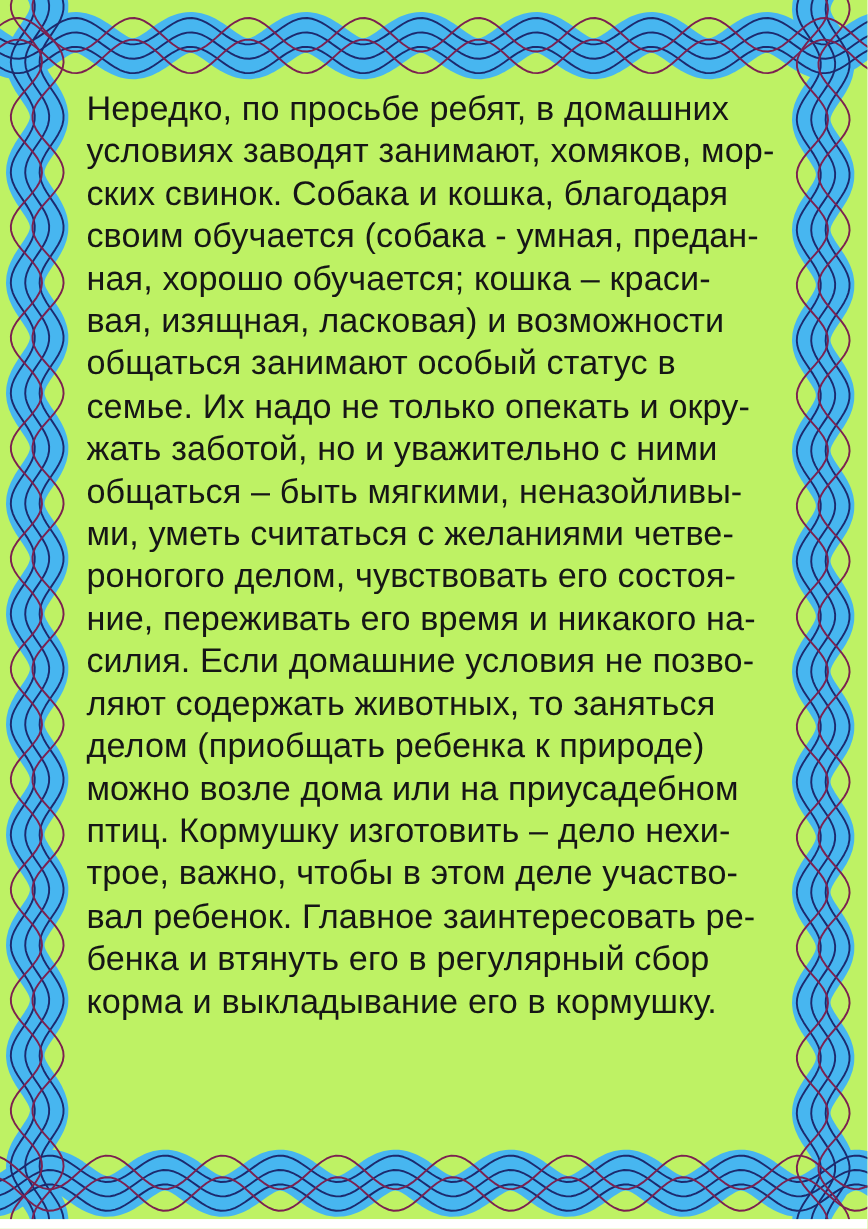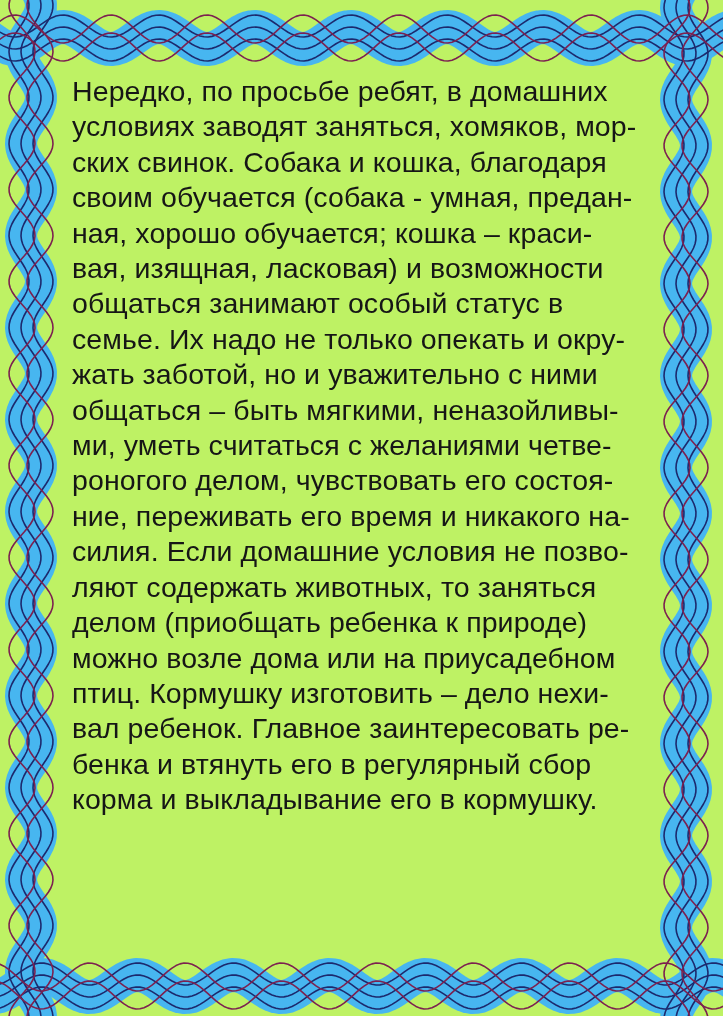--- a/index.html
+++ b/index.html
@@ -63,35 +63,36 @@
       <path d="M-40,985.11 L-36,981.88 L-32,978.32 L-28,974.67 L-24,971.17 L-20,968.08 L-16,965.59 L-12,963.88 L-8,963.06 L-4,963.20 L0,964.27 L4,966.21 L8,968.89 L12,972.12 L16,975.68 L20,979.33 L24,982.83 L28,985.92 L32,988.41 L36,990.12 L40,990.94 L44,990.80 L48,989.73 L52,987.79 L56,985.11 L60,981.88 L64,978.32 L68,974.67 L72,971.17 L76,968.08 L80,965.59 L84,963.88 L88,963.06 L92,963.20 L96,964.27 L100,966.21 L104,968.89 L108,972.12 L112,975.68 L116,979.33 L120,982.83 L124,985.92 L128,988.41 L132,990.12 L136,990.94 L140,990.80 L144,989.73 L148,987.79 L152,985.11 L156,981.88 L160,978.32 L164,974.67 L168,971.17 L172,968.08 L176,965.59 L180,963.88 L184,963.06 L188,963.20 L192,964.27 L196,966.21 L200,968.89 L204,972.12 L208,975.68 L212,979.33 L216,982.83 L220,985.92 L224,988.41 L228,990.12 L232,990.94 L236,990.80 L240,989.73 L244,987.79 L248,985.11 L252,981.88 L256,978.32 L260,974.67 L264,971.17 L268,968.08 L272,965.59 L276,963.88 L280,963.06 L284,963.20 L288,964.27 L292,966.21 L296,968.89 L300,972.12 L304,975.68 L308,979.33 L312,982.83 L316,985.92 L320,988.41 L324,990.12 L328,990.94 L332,990.80 L336,989.73 L340,987.79 L344,985.11 L348,981.88 L352,978.32 L356,974.67 L360,971.17 L364,968.08 L368,965.59 L372,963.88 L376,963.06 L380,963.20 L384,964.27 L388,966.21 L392,968.89 L396,972.12 L400,975.68 L404,979.33 L408,982.83 L412,985.92 L416,988.41 L420,990.12 L424,990.94 L428,990.80 L432,989.73 L436,987.79 L440,985.11 L444,981.88 L448,978.32 L452,974.67 L456,971.17 L460,968.08 L464,965.59 L468,963.88 L472,963.06 L476,963.20 L480,964.27 L484,966.21 L488,968.89 L492,972.12 L496,975.68 L500,979.33 L504,982.83 L508,985.92 L512,988.41 L516,990.12 L520,990.94 L524,990.80 L528,989.73 L532,987.79 L536,985.11 L540,981.88 L544,978.32 L548,974.67 L552,971.17 L556,968.08 L560,965.59 L564,963.88 L568,963.06 L572,963.20 L576,964.27 L580,966.21 L584,968.89 L588,972.12 L592,975.68 L596,979.33 L600,982.83 L604,985.92 L608,988.41 L612,990.12 L616,990.94 L620,990.80 L624,989.73 L628,987.79 L632,985.11 L636,981.88 L640,978.32 L644,974.67 L648,971.17 L652,968.08 L656,965.59 L660,963.88 L664,963.06 L668,963.20 L672,964.27 L676,966.21 L680,968.89 L684,972.12 L688,975.68 L692,979.33 L696,982.83 L700,985.92 L704,988.41 L708,990.12 L712,990.94 L716,990.80 L720,989.73 L724,987.79 L728,985.11 L732,981.88 L736,978.32 L740,974.67 L744,971.17 L748,968.08 L752,965.59 L756,963.88 L760,963.06" fill="none" stroke="#7c2150" stroke-width="1.6" stroke-linejoin="round"></path>
       <path d="M-40,1003.11 L-36,999.88 L-32,996.32 L-28,992.67 L-24,989.17 L-20,986.08 L-16,983.59 L-12,981.88 L-8,981.06 L-4,981.20 L0,982.27 L4,984.21 L8,986.89 L12,990.12 L16,993.68 L20,997.33 L24,1000.83 L28,1003.92 L32,1006.41 L36,1008.12 L40,1008.94 L44,1008.80 L48,1007.73 L52,1005.79 L56,1003.11 L60,999.88 L64,996.32 L68,992.67 L72,989.17 L76,986.08 L80,983.59 L84,981.88 L88,981.06 L92,981.20 L96,982.27 L100,984.21 L104,986.89 L108,990.12 L112,993.68 L116,997.33 L120,1000.83 L124,1003.92 L128,1006.41 L132,1008.12 L136,1008.94 L140,1008.80 L144,1007.73 L148,1005.79 L152,1003.11 L156,999.88 L160,996.32 L164,992.67 L168,989.17 L172,986.08 L176,983.59 L180,981.88 L184,981.06 L188,981.20 L192,982.27 L196,984.21 L200,986.89 L204,990.12 L208,993.68 L212,997.33 L216,1000.83 L220,1003.92 L224,1006.41 L228,1008.12 L232,1008.94 L236,1008.80 L240,1007.73 L244,1005.79 L248,1003.11 L252,999.88 L256,996.32 L260,992.67 L264,989.17 L268,986.08 L272,983.59 L276,981.88 L280,981.06 L284,981.20 L288,982.27 L292,984.21 L296,986.89 L300,990.12 L304,993.68 L308,997.33 L312,1000.83 L316,1003.92 L320,1006.41 L324,1008.12 L328,1008.94 L332,1008.80 L336,1007.73 L340,1005.79 L344,1003.11 L348,999.88 L352,996.32 L356,992.67 L360,989.17 L364,986.08 L368,983.59 L372,981.88 L376,981.06 L380,981.20 L384,982.27 L388,984.21 L392,986.89 L396,990.12 L400,993.68 L404,997.33 L408,1000.83 L412,1003.92 L416,1006.41 L420,1008.12 L424,1008.94 L428,1008.80 L432,1007.73 L436,1005.79 L440,1003.11 L444,999.88 L448,996.32 L452,992.67 L456,989.17 L460,986.08 L464,983.59 L468,981.88 L472,981.06 L476,981.20 L480,982.27 L484,984.21 L488,986.89 L492,990.12 L496,993.68 L500,997.33 L504,1000.83 L508,1003.92 L512,1006.41 L516,1008.12 L520,1008.94 L524,1008.80 L528,1007.73 L532,1005.79 L536,1003.11 L540,999.88 L544,996.32 L548,992.67 L552,989.17 L556,986.08 L560,983.59 L564,981.88 L568,981.06 L572,981.20 L576,982.27 L580,984.21 L584,986.89 L588,990.12 L592,993.68 L596,997.33 L600,1000.83 L604,1003.92 L608,1006.41 L612,1008.12 L616,1008.94 L620,1008.80 L624,1007.73 L628,1005.79 L632,1003.11 L636,999.88 L640,996.32 L644,992.67 L648,989.17 L652,986.08 L656,983.59 L660,981.88 L664,981.06 L668,981.20 L672,982.27 L676,984.21 L680,986.89 L684,990.12 L688,993.68 L692,997.33 L696,1000.83 L700,1003.92 L704,1006.41 L708,1008.12 L712,1008.94 L716,1008.80 L720,1007.73 L724,1005.79 L728,1003.11 L732,999.88 L736,996.32 L740,992.67 L744,989.17 L748,986.08 L752,983.59 L756,981.88 L760,981.06" fill="none" stroke="#7c2150" stroke-width="1.6" stroke-linejoin="round"></path>
       <path d="M34.99,-40 L34.37,-36 L32.84,-32 L30.50,-28 L27.53,-24 L24.15,-20 L20.61,-16 L17.17,-12 L14.09,-8 L11.60,-4 L9.88,0 L9.06,4 L9.20,8 L10.29,12 L12.24,16 L14.92,20 L18.13,24 L21.62,28 L25.14,32 L28.43,36 L31.24,40 L33.36,44 L34.65,48 L34.99,52 L34.37,56 L32.84,60 L30.50,64 L27.53,68 L24.15,72 L20.61,76 L17.17,80 L14.09,84 L11.60,88 L9.88,92 L9.06,96 L9.20,100 L10.29,104 L12.24,108 L14.92,112 L18.13,116 L21.62,120 L25.14,124 L28.43,128 L31.24,132 L33.36,136 L34.65,140 L34.99,144 L34.37,148 L32.84,152 L30.50,156 L27.53,160 L24.15,164 L20.61,168 L17.17,172 L14.09,176 L11.60,180 L9.88,184 L9.06,188 L9.20,192 L10.29,196 L12.24,200 L14.92,204 L18.13,208 L21.62,212 L25.14,216 L28.43,220 L31.24,224 L33.36,228 L34.65,232 L34.99,236 L34.37,240 L32.84,244 L30.50,248 L27.53,252 L24.15,256 L20.61,260 L17.17,264 L14.09,268 L11.60,272 L9.88,276 L9.06,280 L9.20,284 L10.29,288 L12.24,292 L14.92,296 L18.13,300 L21.62,304 L25.14,308 L28.43,312 L31.24,316 L33.36,320 L34.65,324 L34.99,328 L34.37,332 L32.84,336 L30.50,340 L27.53,344 L24.15,348 L20.61,352 L17.17,356 L14.09,360 L11.60,364 L9.88,368 L9.06,372 L9.20,376 L10.29,380 L12.24,384 L14.92,388 L18.13,392 L21.62,396 L25.14,400 L28.43,404 L31.24,408 L33.36,412 L34.65,416 L34.99,420 L34.37,424 L32.84,428 L30.50,432 L27.53,436 L24.15,440 L20.61,444 L17.17,448 L14.09,452 L11.60,456 L9.88,460 L9.06,464 L9.20,468 L10.29,472 L12.24,476 L14.92,480 L18.13,484 L21.62,488 L25.14,492 L28.43,496 L31.24,500 L33.36,504 L34.65,508 L34.99,512 L34.37,516 L32.84,520 L30.50,524 L27.53,528 L24.15,532 L20.61,536 L17.17,540 L14.09,544 L11.60,548 L9.88,552 L9.06,556 L9.20,560 L10.29,564 L12.24,568 L14.92,572 L18.13,576 L21.62,580 L25.14,584 L28.43,588 L31.24,592 L33.36,596 L34.65,600 L34.99,604 L34.37,608 L32.84,612 L30.50,616 L27.53,620 L24.15,624 L20.61,628 L17.17,632 L14.09,636 L11.60,640 L9.88,644 L9.06,648 L9.20,652 L10.29,656 L12.24,660 L14.92,664 L18.13,668 L21.62,672 L25.14,676 L28.43,680 L31.24,684 L33.36,688 L34.65,692 L34.99,696 L34.37,700 L32.84,704 L30.50,708 L27.53,712 L24.15,716 L20.61,720 L17.17,724 L14.09,728 L11.60,732 L9.88,736 L9.06,740 L9.20,744 L10.29,748 L12.24,752 L14.92,756 L18.13,760 L21.62,764 L25.14,768 L28.43,772 L31.24,776 L33.36,780 L34.65,784 L34.99,788 L34.37,792 L32.84,796 L30.50,800 L27.53,804 L24.15,808 L20.61,812 L17.17,816 L14.09,820 L11.60,824 L9.88,828 L9.06,832 L9.20,836 L10.29,840 L12.24,844 L14.92,848 L18.13,852 L21.62,856 L25.14,860 L28.43,864 L31.24,868 L33.36,872 L34.65,876 L34.99,880 L34.37,884 L32.84,888 L30.50,892 L27.53,896 L24.15,900 L20.61,904 L17.17,908 L14.09,912 L11.60,916 L9.88,920 L9.06,924 L9.20,928 L10.29,932 L12.24,936 L14.92,940 L18.13,944 L21.62,948 L25.14,952 L28.43,956 L31.24,960 L33.36,964 L34.65,968 L34.99,972 L34.37,976 L32.84,980 L30.50,984 L27.53,988 L24.15,992 L20.61,996 L17.17,1000 L14.09,1004 L11.60,1008 L9.88,1012 L9.06,1016 L9.20,1020 L10.29,1024 L12.24,1028 L14.92,1032 L18.13,1036 L21.62,1040 L25.14,1044 L28.43,1048 L31.24,1052 L33.36,1056 L34.65,1060 L34.99,1064" fill="none" stroke="#7c2150" stroke-width="1.6" stroke-linejoin="round"></path>
       <path d="M52.99,-40 L52.37,-36 L50.84,-32 L48.50,-28 L45.53,-24 L42.15,-20 L38.61,-16 L35.17,-12 L32.09,-8 L29.60,-4 L27.88,0 L27.06,4 L27.20,8 L28.29,12 L30.24,16 L32.92,20 L36.13,24 L39.62,28 L43.14,32 L46.43,36 L49.24,40 L51.36,44 L52.65,48 L52.99,52 L52.37,56 L50.84,60 L48.50,64 L45.53,68 L42.15,72 L38.61,76 L35.17,80 L32.09,84 L29.60,88 L27.88,92 L27.06,96 L27.20,100 L28.29,104 L30.24,108 L32.92,112 L36.13,116 L39.62,120 L43.14,124 L46.43,128 L49.24,132 L51.36,136 L52.65,140 L52.99,144 L52.37,148 L50.84,152 L48.50,156 L45.53,160 L42.15,164 L38.61,168 L35.17,172 L32.09,176 L29.60,180 L27.88,184 L27.06,188 L27.20,192 L28.29,196 L30.24,200 L32.92,204 L36.13,208 L39.62,212 L43.14,216 L46.43,220 L49.24,224 L51.36,228 L52.65,232 L52.99,236 L52.37,240 L50.84,244 L48.50,248 L45.53,252 L42.15,256 L38.61,260 L35.17,264 L32.09,268 L29.60,272 L27.88,276 L27.06,280 L27.20,284 L28.29,288 L30.24,292 L32.92,296 L36.13,300 L39.62,304 L43.14,308 L46.43,312 L49.24,316 L51.36,320 L52.65,324 L52.99,328 L52.37,332 L50.84,336 L48.50,340 L45.53,344 L42.15,348 L38.61,352 L35.17,356 L32.09,360 L29.60,364 L27.88,368 L27.06,372 L27.20,376 L28.29,380 L30.24,384 L32.92,388 L36.13,392 L39.62,396 L43.14,400 L46.43,404 L49.24,408 L51.36,412 L52.65,416 L52.99,420 L52.37,424 L50.84,428 L48.50,432 L45.53,436 L42.15,440 L38.61,444 L35.17,448 L32.09,452 L29.60,456 L27.88,460 L27.06,464 L27.20,468 L28.29,472 L30.24,476 L32.92,480 L36.13,484 L39.62,488 L43.14,492 L46.43,496 L49.24,500 L51.36,504 L52.65,508 L52.99,512 L52.37,516 L50.84,520 L48.50,524 L45.53,528 L42.15,532 L38.61,536 L35.17,540 L32.09,544 L29.60,548 L27.88,552 L27.06,556 L27.20,560 L28.29,564 L30.24,568 L32.92,572 L36.13,576 L39.62,580 L43.14,584 L46.43,588 L49.24,592 L51.36,596 L52.65,600 L52.99,604 L52.37,608 L50.84,612 L48.50,616 L45.53,620 L42.15,624 L38.61,628 L35.17,632 L32.09,636 L29.60,640 L27.88,644 L27.06,648 L27.20,652 L28.29,656 L30.24,660 L32.92,664 L36.13,668 L39.62,672 L43.14,676 L46.43,680 L49.24,684 L51.36,688 L52.65,692 L52.99,696 L52.37,700 L50.84,704 L48.50,708 L45.53,712 L42.15,716 L38.61,720 L35.17,724 L32.09,728 L29.60,732 L27.88,736 L27.06,740 L27.20,744 L28.29,748 L30.24,752 L32.92,756 L36.13,760 L39.62,764 L43.14,768 L46.43,772 L49.24,776 L51.36,780 L52.65,784 L52.99,788 L52.37,792 L50.84,796 L48.50,800 L45.53,804 L42.15,808 L38.61,812 L35.17,816 L32.09,820 L29.60,824 L27.88,828 L27.06,832 L27.20,836 L28.29,840 L30.24,844 L32.92,848 L36.13,852 L39.62,856 L43.14,860 L46.43,864 L49.24,868 L51.36,872 L52.65,876 L52.99,880 L52.37,884 L50.84,888 L48.50,892 L45.53,896 L42.15,900 L38.61,904 L35.17,908 L32.09,912 L29.60,916 L27.88,920 L27.06,924 L27.20,928 L28.29,932 L30.24,936 L32.92,940 L36.13,944 L39.62,948 L43.14,952 L46.43,956 L49.24,960 L51.36,964 L52.65,968 L52.99,972 L52.37,976 L50.84,980 L48.50,984 L45.53,988 L42.15,992 L38.61,996 L35.17,1000 L32.09,1004 L29.60,1008 L27.88,1012 L27.06,1016 L27.20,1020 L28.29,1024 L30.24,1028 L32.92,1032 L36.13,1036 L39.62,1040 L43.14,1044 L46.43,1048 L49.24,1052 L51.36,1056 L52.65,1060 L52.99,1064" fill="none" stroke="#7c2150" stroke-width="1.6" stroke-linejoin="round"></path>
       <path d="M664.07,-40 L664.19,-36 L665.26,-32 L667.20,-28 L669.87,-24 L673.07,-20 L676.55,-16 L680.08,-12 L683.37,-8 L686.19,-4 L688.33,0 L689.63,4 L689.99,8 L689.39,12 L687.87,16 L685.55,20 L682.59,24 L679.21,28 L675.67,32 L672.23,36 L669.15,40 L666.64,44 L664.91,48 L664.07,52 L664.19,56 L665.26,60 L667.20,64 L669.87,68 L673.07,72 L676.55,76 L680.08,80 L683.37,84 L686.19,88 L688.33,92 L689.63,96 L689.99,100 L689.39,104 L687.87,108 L685.55,112 L682.59,116 L679.21,120 L675.67,124 L672.23,128 L669.15,132 L666.64,136 L664.91,140 L664.07,144 L664.19,148 L665.26,152 L667.20,156 L669.87,160 L673.07,164 L676.55,168 L680.08,172 L683.37,176 L686.19,180 L688.33,184 L689.63,188 L689.99,192 L689.39,196 L687.87,200 L685.55,204 L682.59,208 L679.21,212 L675.67,216 L672.23,220 L669.15,224 L666.64,228 L664.91,232 L664.07,236 L664.19,240 L665.26,244 L667.20,248 L669.87,252 L673.07,256 L676.55,260 L680.08,264 L683.37,268 L686.19,272 L688.33,276 L689.63,280 L689.99,284 L689.39,288 L687.87,292 L685.55,296 L682.59,300 L679.21,304 L675.67,308 L672.23,312 L669.15,316 L666.64,320 L664.91,324 L664.07,328 L664.19,332 L665.26,336 L667.20,340 L669.87,344 L673.07,348 L676.55,352 L680.08,356 L683.37,360 L686.19,364 L688.33,368 L689.63,372 L689.99,376 L689.39,380 L687.87,384 L685.55,388 L682.59,392 L679.21,396 L675.67,400 L672.23,404 L669.15,408 L666.64,412 L664.91,416 L664.07,420 L664.19,424 L665.26,428 L667.20,432 L669.87,436 L673.07,440 L676.55,444 L680.08,448 L683.37,452 L686.19,456 L688.33,460 L689.63,464 L689.99,468 L689.39,472 L687.87,476 L685.55,480 L682.59,484 L679.21,488 L675.67,492 L672.23,496 L669.15,500 L666.64,504 L664.91,508 L664.07,512 L664.19,516 L665.26,520 L667.20,524 L669.87,528 L673.07,532 L676.55,536 L680.08,540 L683.37,544 L686.19,548 L688.33,552 L689.63,556 L689.99,560 L689.39,564 L687.87,568 L685.55,572 L682.59,576 L679.21,580 L675.67,584 L672.23,588 L669.15,592 L666.64,596 L664.91,600 L664.07,604 L664.19,608 L665.26,612 L667.20,616 L669.87,620 L673.07,624 L676.55,628 L680.08,632 L683.37,636 L686.19,640 L688.33,644 L689.63,648 L689.99,652 L689.39,656 L687.87,660 L685.55,664 L682.59,668 L679.21,672 L675.67,676 L672.23,680 L669.15,684 L666.64,688 L664.91,692 L664.07,696 L664.19,700 L665.26,704 L667.20,708 L669.87,712 L673.07,716 L676.55,720 L680.08,724 L683.37,728 L686.19,732 L688.33,736 L689.63,740 L689.99,744 L689.39,748 L687.87,752 L685.55,756 L682.59,760 L679.21,764 L675.67,768 L672.23,772 L669.15,776 L666.64,780 L664.91,784 L664.07,788 L664.19,792 L665.26,796 L667.20,800 L669.87,804 L673.07,808 L676.55,812 L680.08,816 L683.37,820 L686.19,824 L688.33,828 L689.63,832 L689.99,836 L689.39,840 L687.87,844 L685.55,848 L682.59,852 L679.21,856 L675.67,860 L672.23,864 L669.15,868 L666.64,872 L664.91,876 L664.07,880 L664.19,884 L665.26,888 L667.20,892 L669.87,896 L673.07,900 L676.55,904 L680.08,908 L683.37,912 L686.19,916 L688.33,920 L689.63,924 L689.99,928 L689.39,932 L687.87,936 L685.55,940 L682.59,944 L679.21,948 L675.67,952 L672.23,956 L669.15,960 L666.64,964 L664.91,968 L664.07,972 L664.19,976 L665.26,980 L667.20,984 L669.87,988 L673.07,992 L676.55,996 L680.08,1000 L683.37,1004 L686.19,1008 L688.33,1012 L689.63,1016 L689.99,1020 L689.39,1024 L687.87,1028 L685.55,1032 L682.59,1036 L679.21,1040 L675.67,1044 L672.23,1048 L669.15,1052 L666.64,1056 L664.91,1060 L664.07,1064" fill="none" stroke="#7c2150" stroke-width="1.6" stroke-linejoin="round"></path>
       <path d="M682.07,-40 L682.19,-36 L683.26,-32 L685.20,-28 L687.87,-24 L691.07,-20 L694.55,-16 L698.08,-12 L701.37,-8 L704.19,-4 L706.33,0 L707.63,4 L707.99,8 L707.39,12 L705.87,16 L703.55,20 L700.59,24 L697.21,28 L693.67,32 L690.23,36 L687.15,40 L684.64,44 L682.91,48 L682.07,52 L682.19,56 L683.26,60 L685.20,64 L687.87,68 L691.07,72 L694.55,76 L698.08,80 L701.37,84 L704.19,88 L706.33,92 L707.63,96 L707.99,100 L707.39,104 L705.87,108 L703.55,112 L700.59,116 L697.21,120 L693.67,124 L690.23,128 L687.15,132 L684.64,136 L682.91,140 L682.07,144 L682.19,148 L683.26,152 L685.20,156 L687.87,160 L691.07,164 L694.55,168 L698.08,172 L701.37,176 L704.19,180 L706.33,184 L707.63,188 L707.99,192 L707.39,196 L705.87,200 L703.55,204 L700.59,208 L697.21,212 L693.67,216 L690.23,220 L687.15,224 L684.64,228 L682.91,232 L682.07,236 L682.19,240 L683.26,244 L685.20,248 L687.87,252 L691.07,256 L694.55,260 L698.08,264 L701.37,268 L704.19,272 L706.33,276 L707.63,280 L707.99,284 L707.39,288 L705.87,292 L703.55,296 L700.59,300 L697.21,304 L693.67,308 L690.23,312 L687.15,316 L684.64,320 L682.91,324 L682.07,328 L682.19,332 L683.26,336 L685.20,340 L687.87,344 L691.07,348 L694.55,352 L698.08,356 L701.37,360 L704.19,364 L706.33,368 L707.63,372 L707.99,376 L707.39,380 L705.87,384 L703.55,388 L700.59,392 L697.21,396 L693.67,400 L690.23,404 L687.15,408 L684.64,412 L682.91,416 L682.07,420 L682.19,424 L683.26,428 L685.20,432 L687.87,436 L691.07,440 L694.55,444 L698.08,448 L701.37,452 L704.19,456 L706.33,460 L707.63,464 L707.99,468 L707.39,472 L705.87,476 L703.55,480 L700.59,484 L697.21,488 L693.67,492 L690.23,496 L687.15,500 L684.64,504 L682.91,508 L682.07,512 L682.19,516 L683.26,520 L685.20,524 L687.87,528 L691.07,532 L694.55,536 L698.08,540 L701.37,544 L704.19,548 L706.33,552 L707.63,556 L707.99,560 L707.39,564 L705.87,568 L703.55,572 L700.59,576 L697.21,580 L693.67,584 L690.23,588 L687.15,592 L684.64,596 L682.91,600 L682.07,604 L682.19,608 L683.26,612 L685.20,616 L687.87,620 L691.07,624 L694.55,628 L698.08,632 L701.37,636 L704.19,640 L706.33,644 L707.63,648 L707.99,652 L707.39,656 L705.87,660 L703.55,664 L700.59,668 L697.21,672 L693.67,676 L690.23,680 L687.15,684 L684.64,688 L682.91,692 L682.07,696 L682.19,700 L683.26,704 L685.20,708 L687.87,712 L691.07,716 L694.55,720 L698.08,724 L701.37,728 L704.19,732 L706.33,736 L707.63,740 L707.99,744 L707.39,748 L705.87,752 L703.55,756 L700.59,760 L697.21,764 L693.67,768 L690.23,772 L687.15,776 L684.64,780 L682.91,784 L682.07,788 L682.19,792 L683.26,796 L685.20,800 L687.87,804 L691.07,808 L694.55,812 L698.08,816 L701.37,820 L704.19,824 L706.33,828 L707.63,832 L707.99,836 L707.39,840 L705.87,844 L703.55,848 L700.59,852 L697.21,856 L693.67,860 L690.23,864 L687.15,868 L684.64,872 L682.91,876 L682.07,880 L682.19,884 L683.26,888 L685.20,892 L687.87,896 L691.07,900 L694.55,904 L698.08,908 L701.37,912 L704.19,916 L706.33,920 L707.63,924 L707.99,928 L707.39,932 L705.87,936 L703.55,940 L700.59,944 L697.21,948 L693.67,952 L690.23,956 L687.15,960 L684.64,964 L682.91,968 L682.07,972 L682.19,976 L683.26,980 L685.20,984 L687.87,988 L691.07,992 L694.55,996 L698.08,1000 L701.37,1004 L704.19,1008 L706.33,1012 L707.63,1016 L707.99,1020 L707.39,1024 L705.87,1028 L703.55,1032 L700.59,1036 L697.21,1040 L693.67,1044 L690.23,1048 L687.15,1052 L684.64,1056 L682.91,1060 L682.07,1064" fill="none" stroke="#7c2150" stroke-width="1.6" stroke-linejoin="round"></path>
     </svg>
 
   <div class="text-block">
     <div class="text-line">Нередко, по просьбе ребят, в домашних</div>
-    <div class="text-line">условиях заводят заняться, хомяков, мор-</div>
+    <div class="text-line">условиях заводят занимают, хомяков, мор-</div>
     <div class="text-line">ских свинок. Собака и кошка, благодаря</div>
     <div class="text-line">своим обучается (собака - умная, предан-</div>
     <div class="text-line">ная, хорошо обучается; кошка – краси-</div>
     <div class="text-line">вая, изящная, ласковая) и возможности</div>
     <div class="text-line">общаться занимают особый статус в</div>
     <div class="text-line">семье. Их надо не только опекать и окру-</div>
     <div class="text-line">жать заботой, но и уважительно с ними</div>
     <div class="text-line">общаться – быть мягкими, неназойливы-</div>
     <div class="text-line">ми, уметь считаться с желаниями четве-</div>
     <div class="text-line">роногого делом, чувствовать его состоя-</div>
     <div class="text-line">ние, переживать его время и никакого на-</div>
     <div class="text-line">силия. Если домашние условия не позво-</div>
     <div class="text-line">ляют содержать животных, то заняться</div>
     <div class="text-line">делом (приобщать ребенка к природе)</div>
     <div class="text-line">можно возле дома или на приусадебном</div>
     <div class="text-line">птиц. Кормушку изготовить – дело нехи-</div>
+    <div class="text-line">трое, важно, чтобы в этом деле участво-</div>
     <div class="text-line">вал ребенок. Главное заинтересовать ре-</div>
     <div class="text-line">бенка и втянуть его в регулярный сбор</div>
     <div class="text-line">корма и выкладывание его в кормушку.</div>
   </div>
 
 </div>
 
 </body></html>

